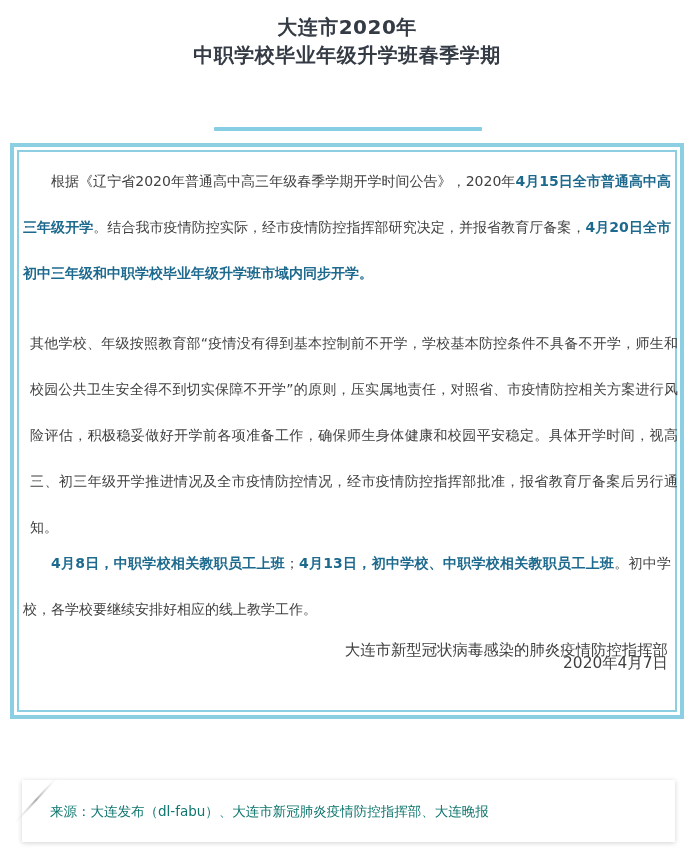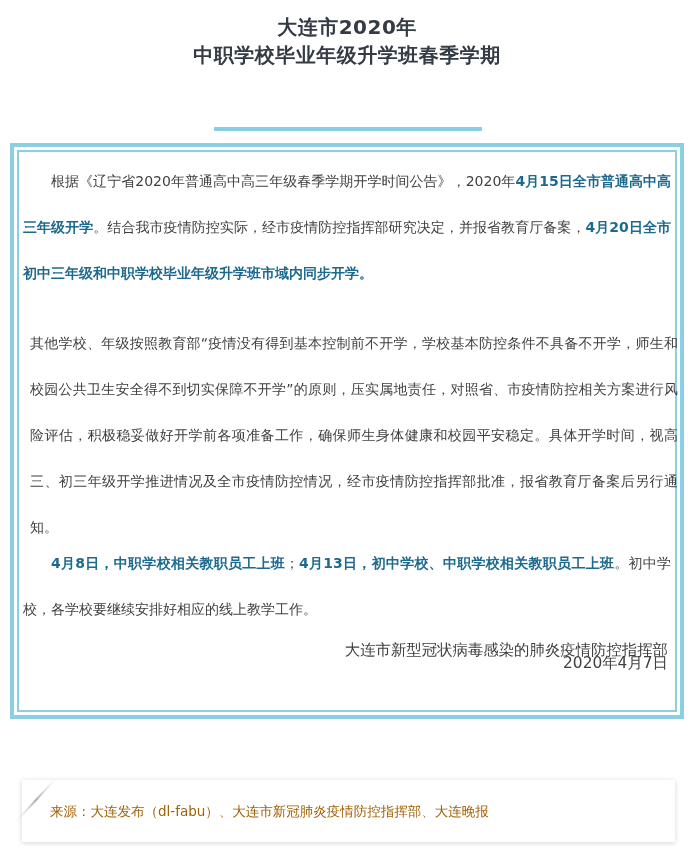--- a/index.html
+++ b/index.html
@@ -16,21 +16,21 @@
   .hl { color: #1d6a8e; font-weight: bold; }
   .p1 { position: absolute; left: 23px; top: 158px; width: 648px; }
   .p2 { position: absolute; left: 30px; top: 320px; width: 648px; text-indent: 0; }
   .p3 { position: absolute; left: 23px; top: 540px; width: 648px; }
   .sig { position: absolute; right: 26px; text-align: center; font-size: 15.4px; color: #3f3f3f; }
   .sig1 { top: 640px; }
   .sig2 { top: 653px; }
   .footer-card { position: absolute; left: 22px; top: 780px; width: 653px; height: 62px; background: #ffffff;
                  box-shadow: 0 1px 5px rgba(0,0,0,0.18); }
   .footer-fold { position: absolute; left: 8px; top: 770px; width: 60px; height: 60px; }
-  .footer-text { position: absolute; left: 50px; top: 800px; font-size: 13.5px; color: #a16207; line-height: 22px; }
+  .footer-text { position: absolute; left: 50px; top: 800px; font-size: 13.5px; color: #0f766e; line-height: 22px; }
   .txt-block { font-size: 14px; line-height: 46px; text-align: justify; }
 </style>
 </head>
 <body>
 
 <div class="title-block">
   <div class="title-line">大连市2020年</div>
   <div class="title-line">中职学校毕业年级升学班春季学期</div>
 </div>
 <div class="title-bar"></div>

